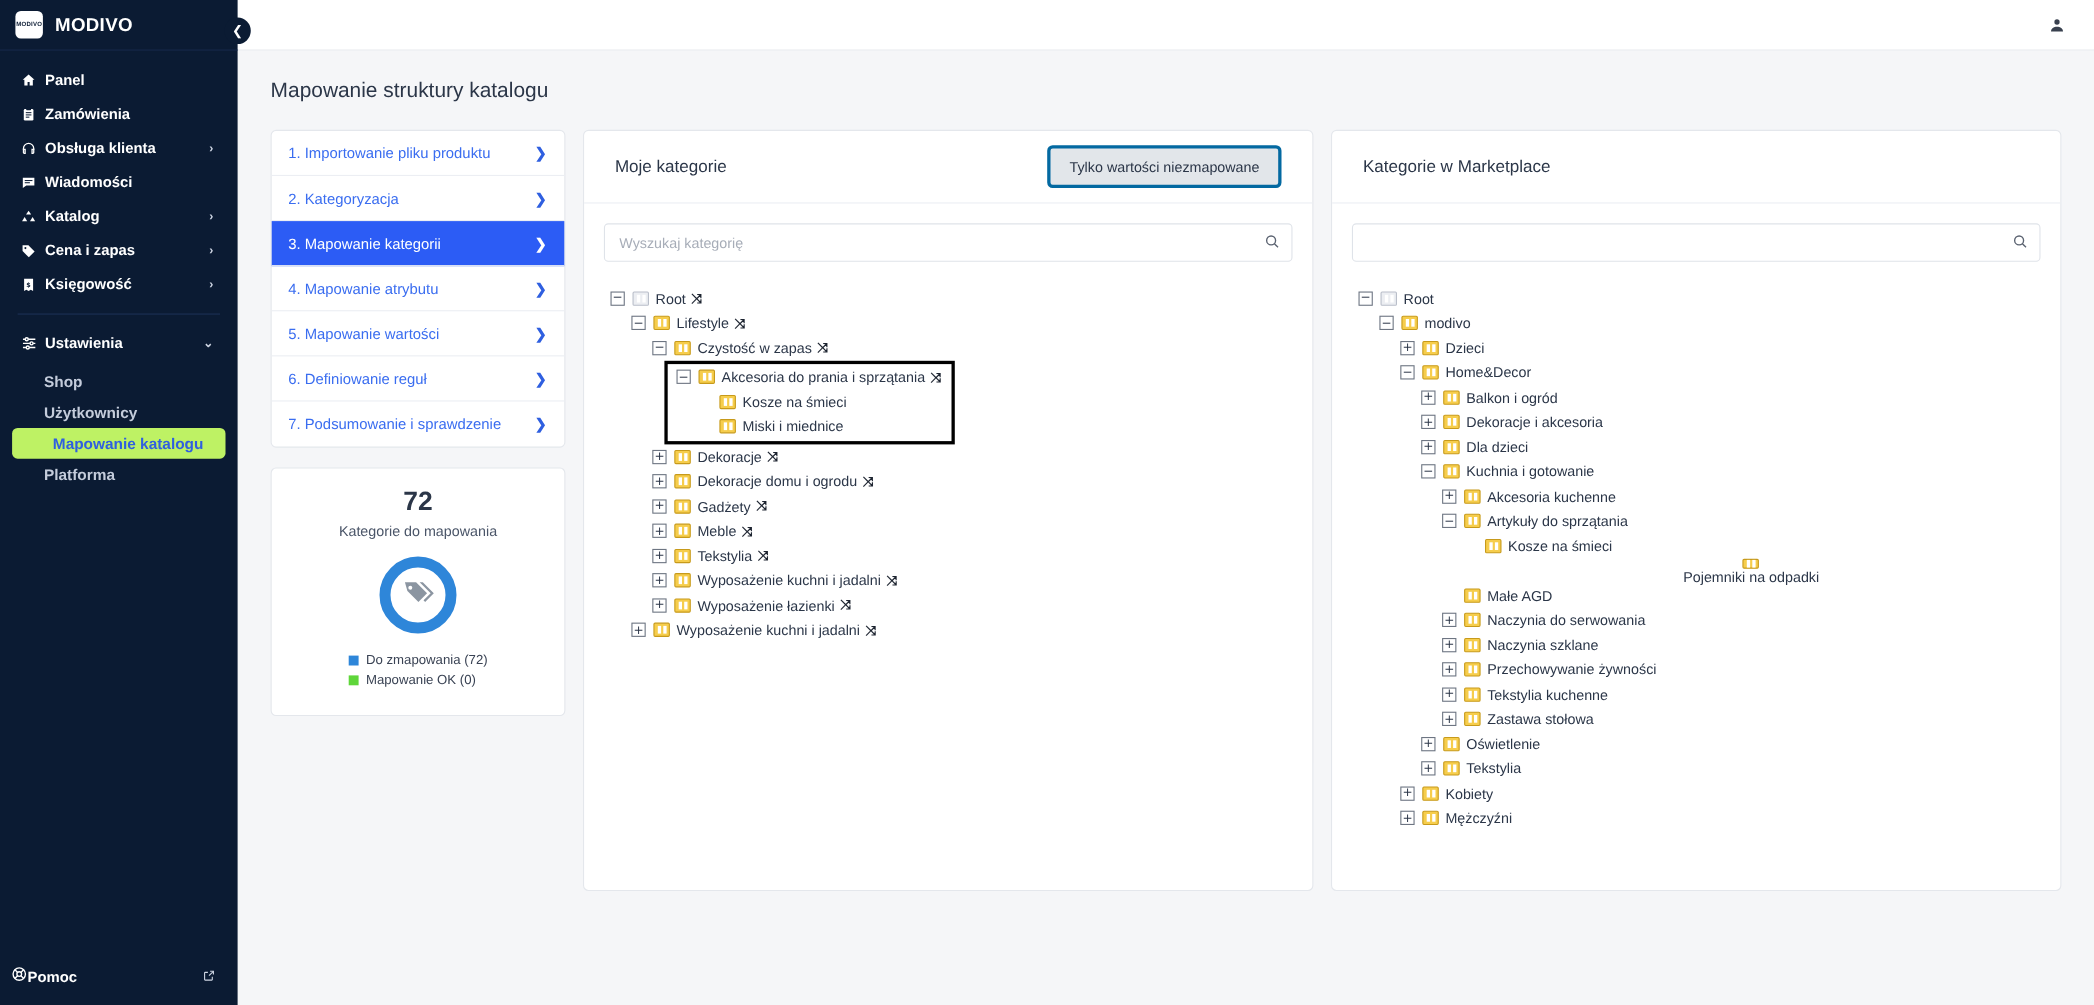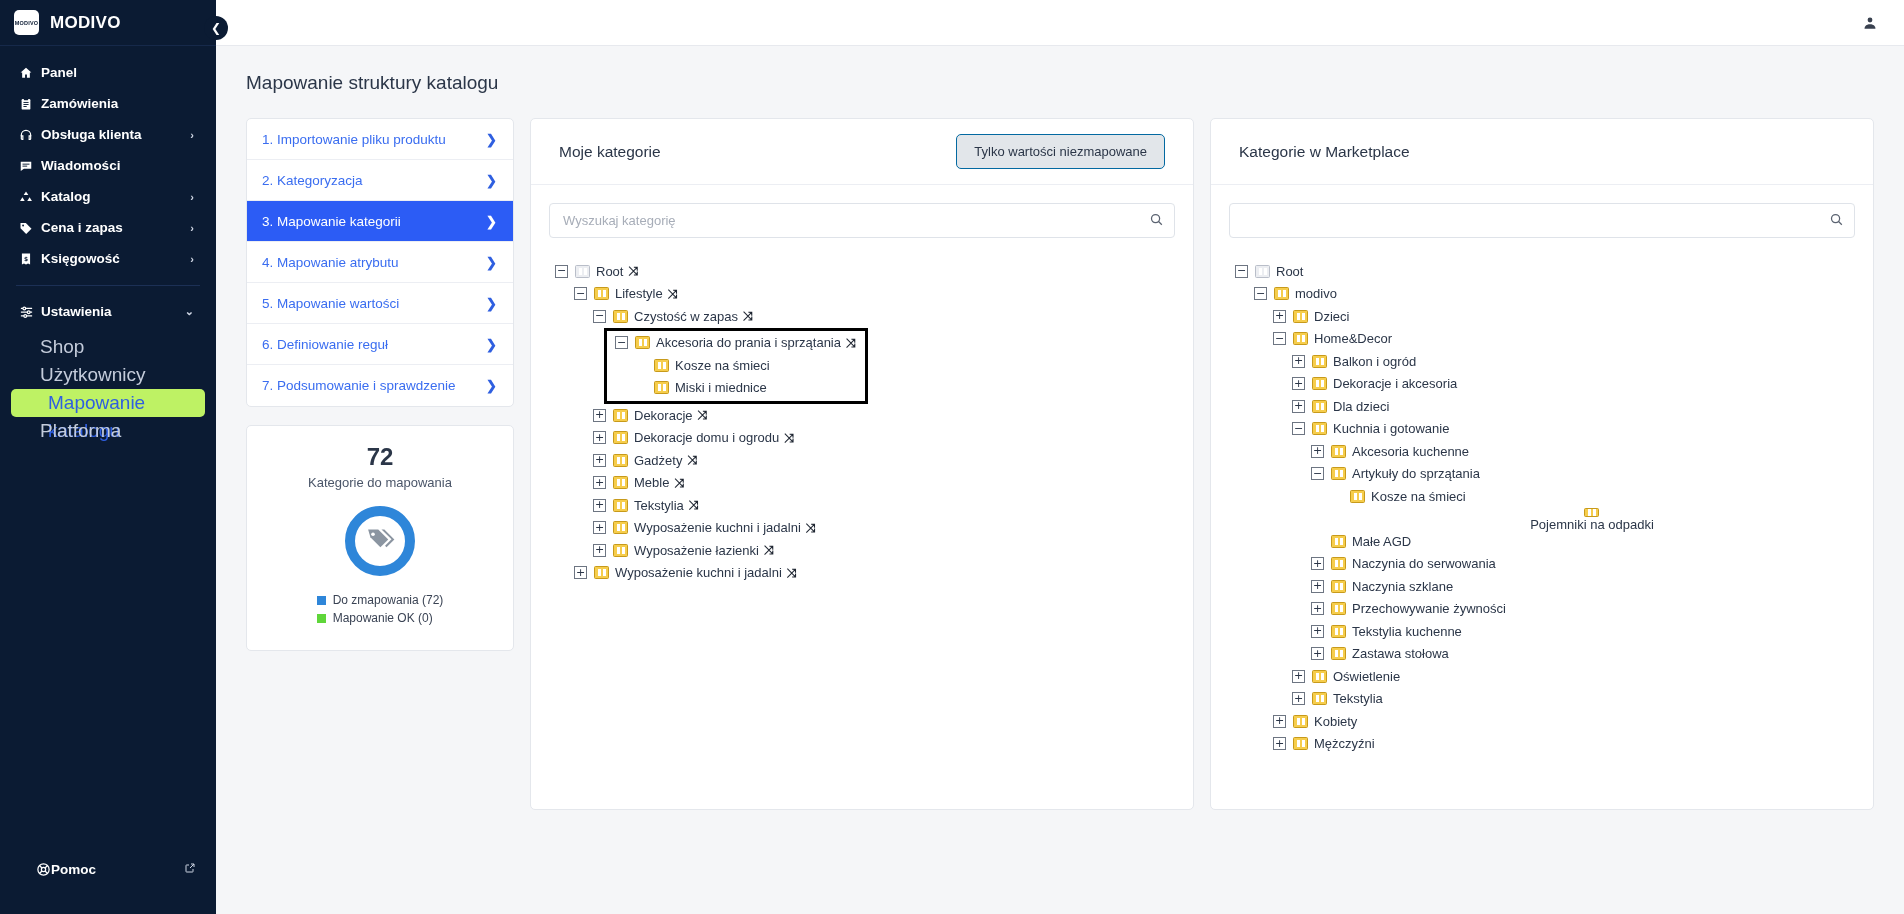--- a/index.html
+++ b/index.html
@@ -49,27 +49,28 @@
     align-items: center; justify-content: flex-start;
   }
   .nav-item .lbl { margin-left: 3px; }
   .nav-item .chev {
     position: absolute; right: 22px; font-size: 11px; color: #cfd6e4;
   }
   .nav-sep { height: 1px; background: #1c3055; margin: 11px 16px 10px 16px; }
   .nav-sub {
     display: block; height: 28px; line-height: 28px;
     margin: 0 11px; padding: 0 0 0 29px;
-    font-size: 19px; color: #c4ccdb; cursor: pointer;
+    font-size: 14px; color: #c4ccdb; cursor: pointer;
     border-radius: 5px;
+    font-weight: bold;
   }
   .nav-sub.active { background: #bef264; color: #2f5fe0; padding-left: 37px; }
   .nav-help {
-    display: flex; align-items: flex-start; height: 34px;
-    padding: 0 16px 0 36px; font-size: 13.5px; font-weight: 700;
+    display: flex; align-items: flex-end; height: 34px;
+    padding: 0 16px 0 10px; font-size: 13.5px; font-weight: 700;
     cursor: pointer; position: relative; margin-top: 10px; margin-bottom: 18px;
   }
   .nav-help .ext { position: absolute; right: 20px; font-size: 12px; color: #cfd6e4; }
 
   
   .main { flex: 1; height: 914px; display: flex; flex-direction: column; background:#f5f6f8; }
   .topbar {
     height: 46px; background: #ffffff; border-bottom: 1px solid #e7e9ee;
     display: flex; align-items: center; justify-content: flex-end;
     padding-right: 26px;
@@ -113,21 +114,21 @@
   .legend-sw { width: 9px; height: 9px; margin-right: 7px; display: inline-block; }
 
   
   .panel { flex: 1; background: #fff; border: 1px solid #e4e7ec; border-radius: 5px; height: 692px; display: flex; flex-direction: column; }
   .panel-head {
     height: 66px; display: flex; align-items: center; justify-content: space-between;
     padding: 0 28px 0 28px; border-bottom: 1px solid #eceef3;
   }
   .panel-title { font-size: 15.5px; color: #2b3648; }
   .filter-btn {
-    background: #e2e6ea; border: 1px solid #0369a1; border-radius: 5px;
+    background: #e2e6ea; border: 3px solid #0369a1; border-radius: 5px;
     font-size: 13px; color: #2b3648; padding: 9px 17px; cursor: pointer;
     font-family: "Liberation Sans", sans-serif;
   }
   .panel-body { padding: 18px 14px 0 14px; flex: 1; overflow: hidden; }
   .search-box { position: relative; margin: 0 4px 22px 4px; }
   .search-box input {
     width: 100%; height: 35px; border: 1px solid #dfe3e9; border-radius: 4px;
     padding: 0 34px 0 13px; font-size: 13px; color: #2b3648;
     font-family: "Liberation Sans", sans-serif; outline: none; background:#fff;
   }

